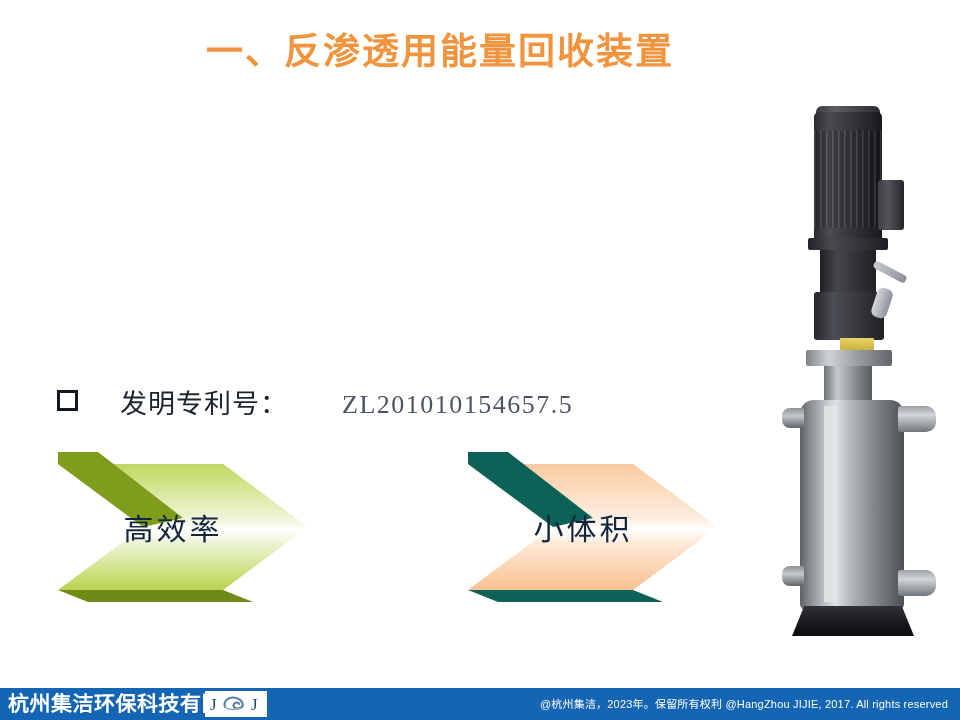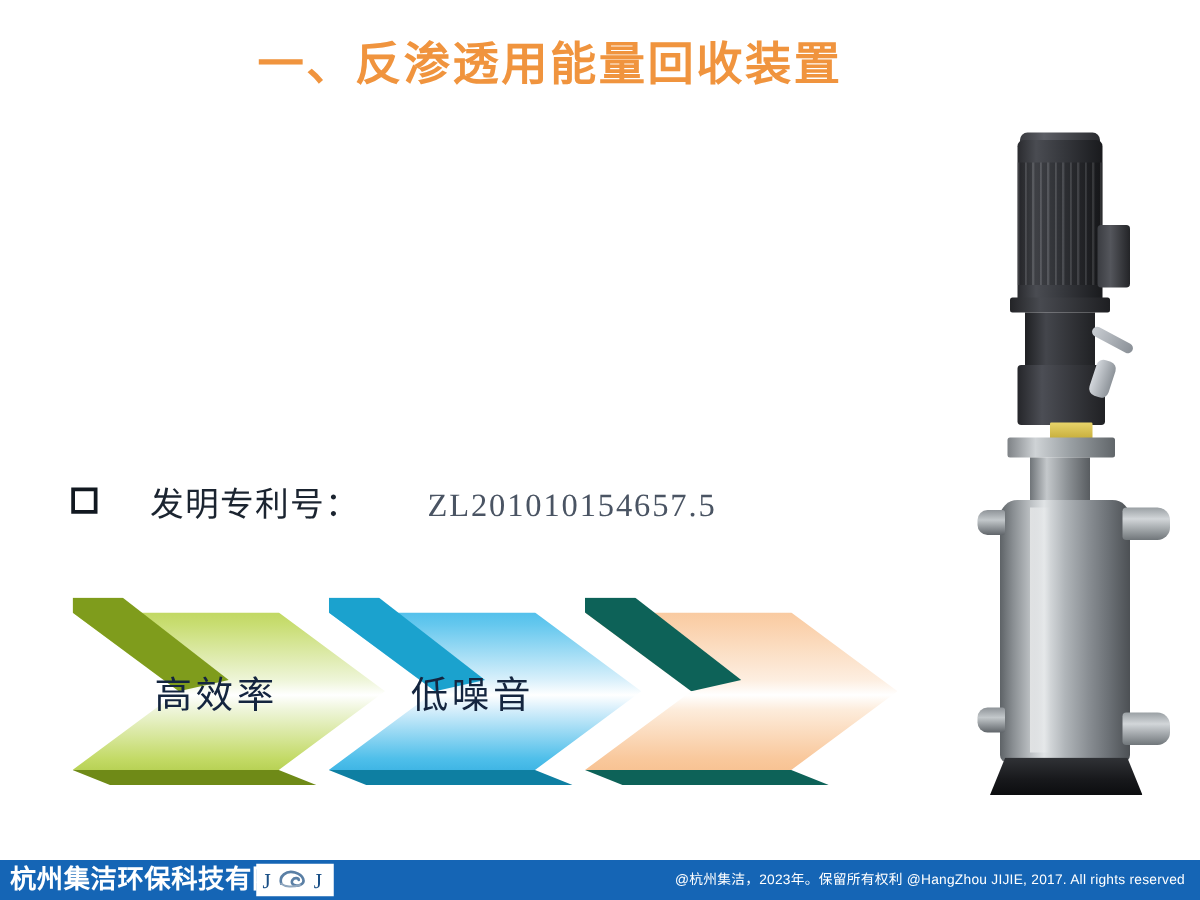--- a/index.html
+++ b/index.html
@@ -82,21 +82,21 @@
     color: #4a5463;
     letter-spacing: 1.5px;
     margin-left: 14px;
     text-align: center;
   }
 
   
   #chevron-row {
     position: absolute;
     left: 58px;
-    top: 478px;
+    top: 452px;
     width: 660px;
     height: 150px;
   }
   .chevron {
     position: absolute;
     top: 0;
     width: 250px;
     height: 150px;
   }
   .chev-face, .chev-bevel-left, .chev-bevel-bottom {
@@ -320,31 +320,26 @@
 
   <div id="chevron-row">
 
     <div class="chevron" id="chevron-1">
       <div class="chev-face"></div>
       <div class="chev-bevel-left"></div>
       <div class="chev-bevel-bottom"></div>
       <div class="chev-label">高效率</div>
     </div>
 
-    <div class="chevron" id="chevron-2">
-      <div class="chev-face"></div>
-      <div class="chev-bevel-left"></div>
-      <div class="chev-bevel-bottom"></div>
-      <div class="chev-label">低噪音</div>
-    </div>
 
     <div class="chevron" id="chevron-3">
       <div class="chev-face"></div>
       <div class="chev-bevel-left"></div>
       <div class="chev-bevel-bottom"></div>
+      <div class="chev-label">小体积</div>
     </div>
 
   </div>
 
   <div id="product-photo">
     <div class="part" id="motor-cap"></div>
     <div class="part" id="motor-body"></div>
     <div class="part" id="motor-fins"></div>
     <div class="part" id="terminal-box"></div>
     <div class="part" id="motor-flange"></div>

